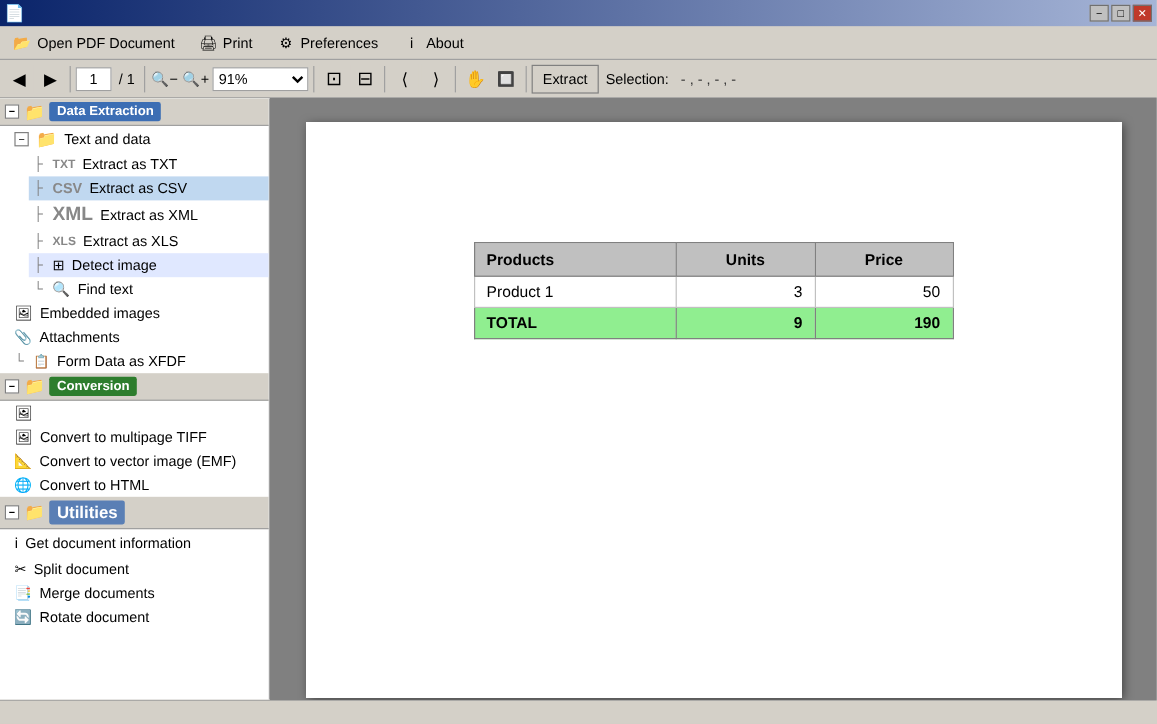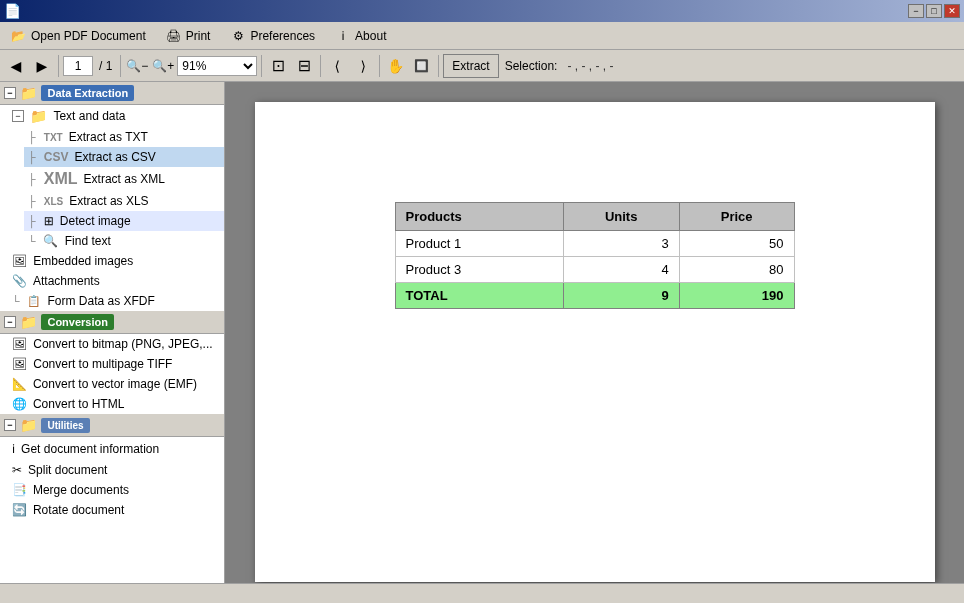--- a/index.html
+++ b/index.html
@@ -147,21 +147,21 @@
       color: white;
       padding: 2px 6px;
       font-size: 11px;
       font-weight: bold;
       border-radius: 2px;
     }
     .section-label-blue2 {
       background: #5a7fb5;
       color: white;
       padding: 2px 6px;
-      font-size: 10px;
+      font-size: 14px;
       font-weight: bold;
       border-radius: 2px;
     }
     .tree-group { padding-left: 8px; }
     .tree-subgroup { padding-left: 16px; }
     .tree-item {
       display: flex; align-items: center; gap: 6px;
       padding: 3px 4px;
       cursor: pointer;
       font-size: 12px;
@@ -362,21 +362,20 @@
 
     <div class="tree-section">
       <div class="tree-root">
         <div class="expand-btn">−</div>
         <span class="folder-icon">📁</span>
         <span class="section-label-green">Conversion</span>
       </div>
       <div class="tree-group">
         <div class="tree-item">
           <span style="font-size:12px;">🖼</span>
-          <span>Convert to bitmap (PNG, JPEG,...</span>
         </div>
         <div class="tree-item">
           <span style="font-size:12px;">🖼</span>
           <span>Convert to multipage TIFF</span>
         </div>
         <div class="tree-item">
           <span style="font-size:12px;">📐</span>
           <span>Convert to vector image (EMF)</span>
         </div>
         <div class="tree-item">
@@ -424,25 +423,20 @@
             <th class="right">Price</th>
           </tr>
         </thead>
         <tbody id="pdf-table-body">
 
             <tr>
       <td class="left">Product 1</td>
       <td class="right">3</td>
       <td class="right">50</td>
     </tr>
-            <tr>
-      <td class="left">Product 3</td>
-      <td class="right">4</td>
-      <td class="right">80</td>
-    </tr>
           </tbody>
         <tfoot>
           <tr class="total-row">
             <td class="left">TOTAL</td>
             <td class="right">9</td>
             <td class="right">190</td>
           </tr>
         </tfoot>
       </table>
     </div>

